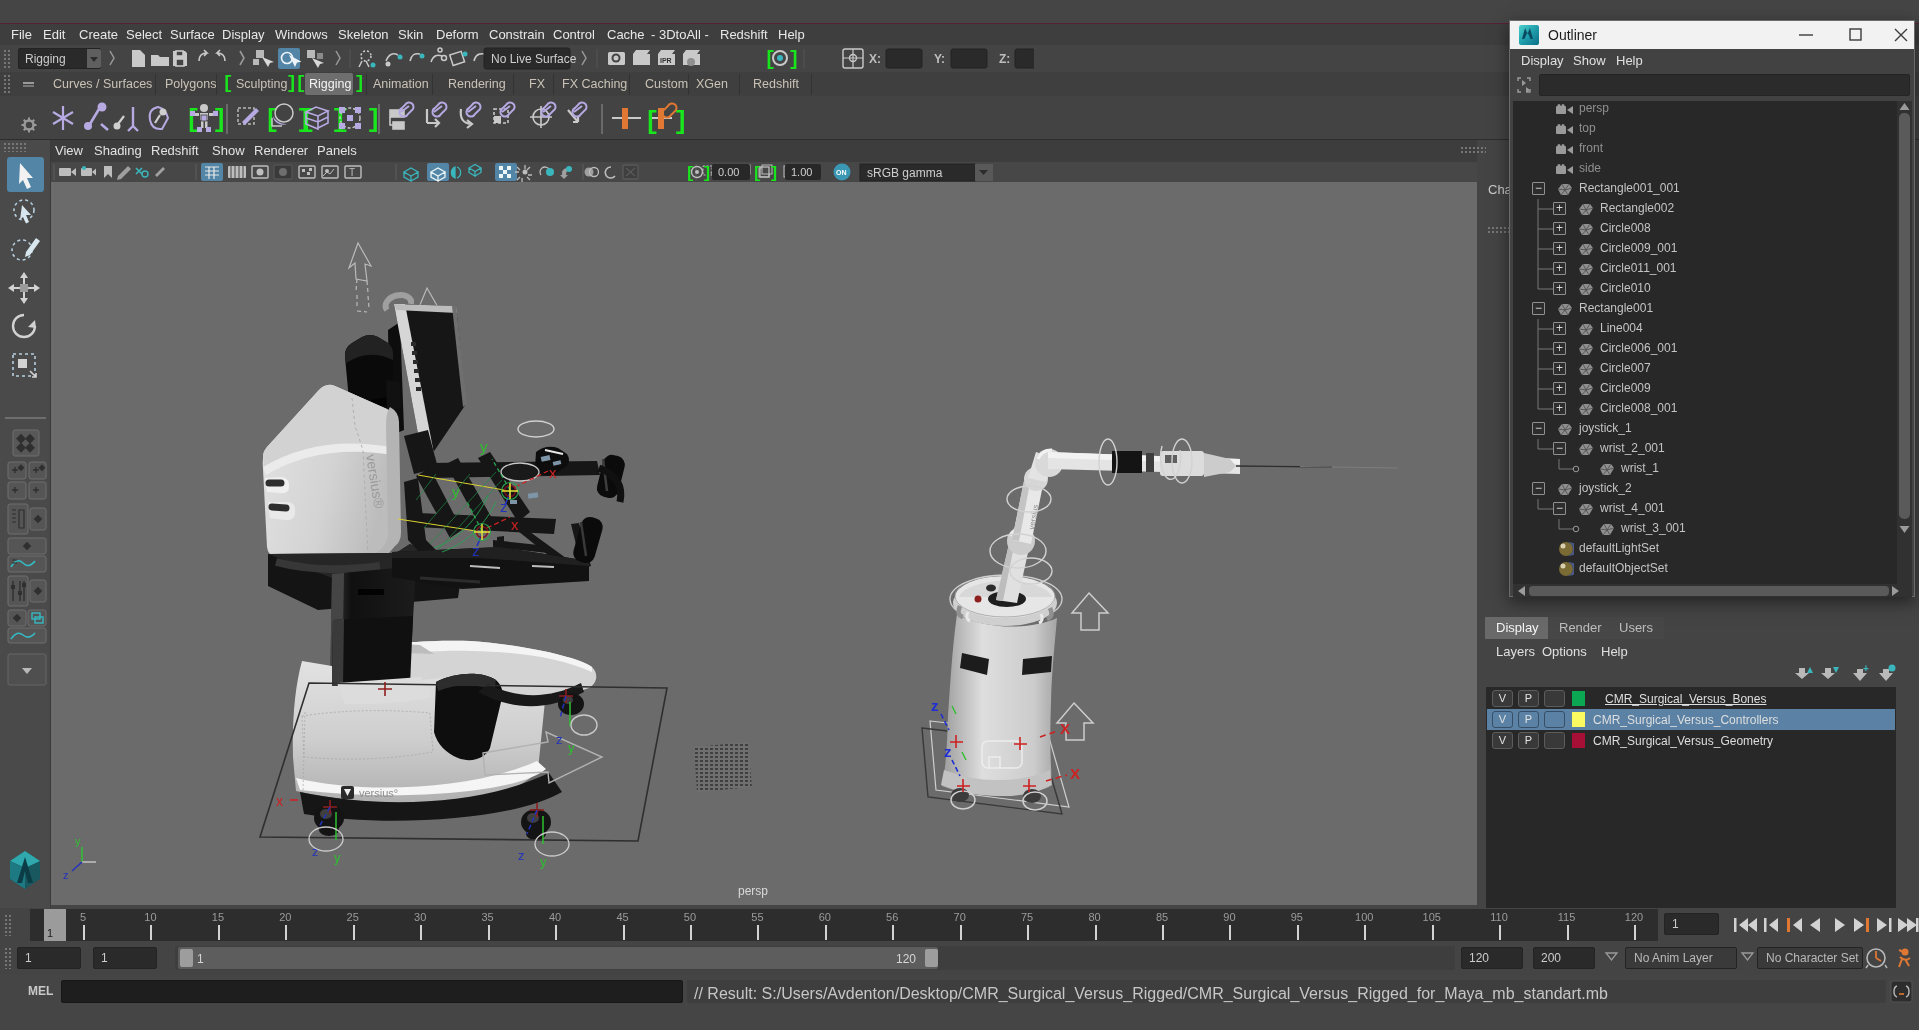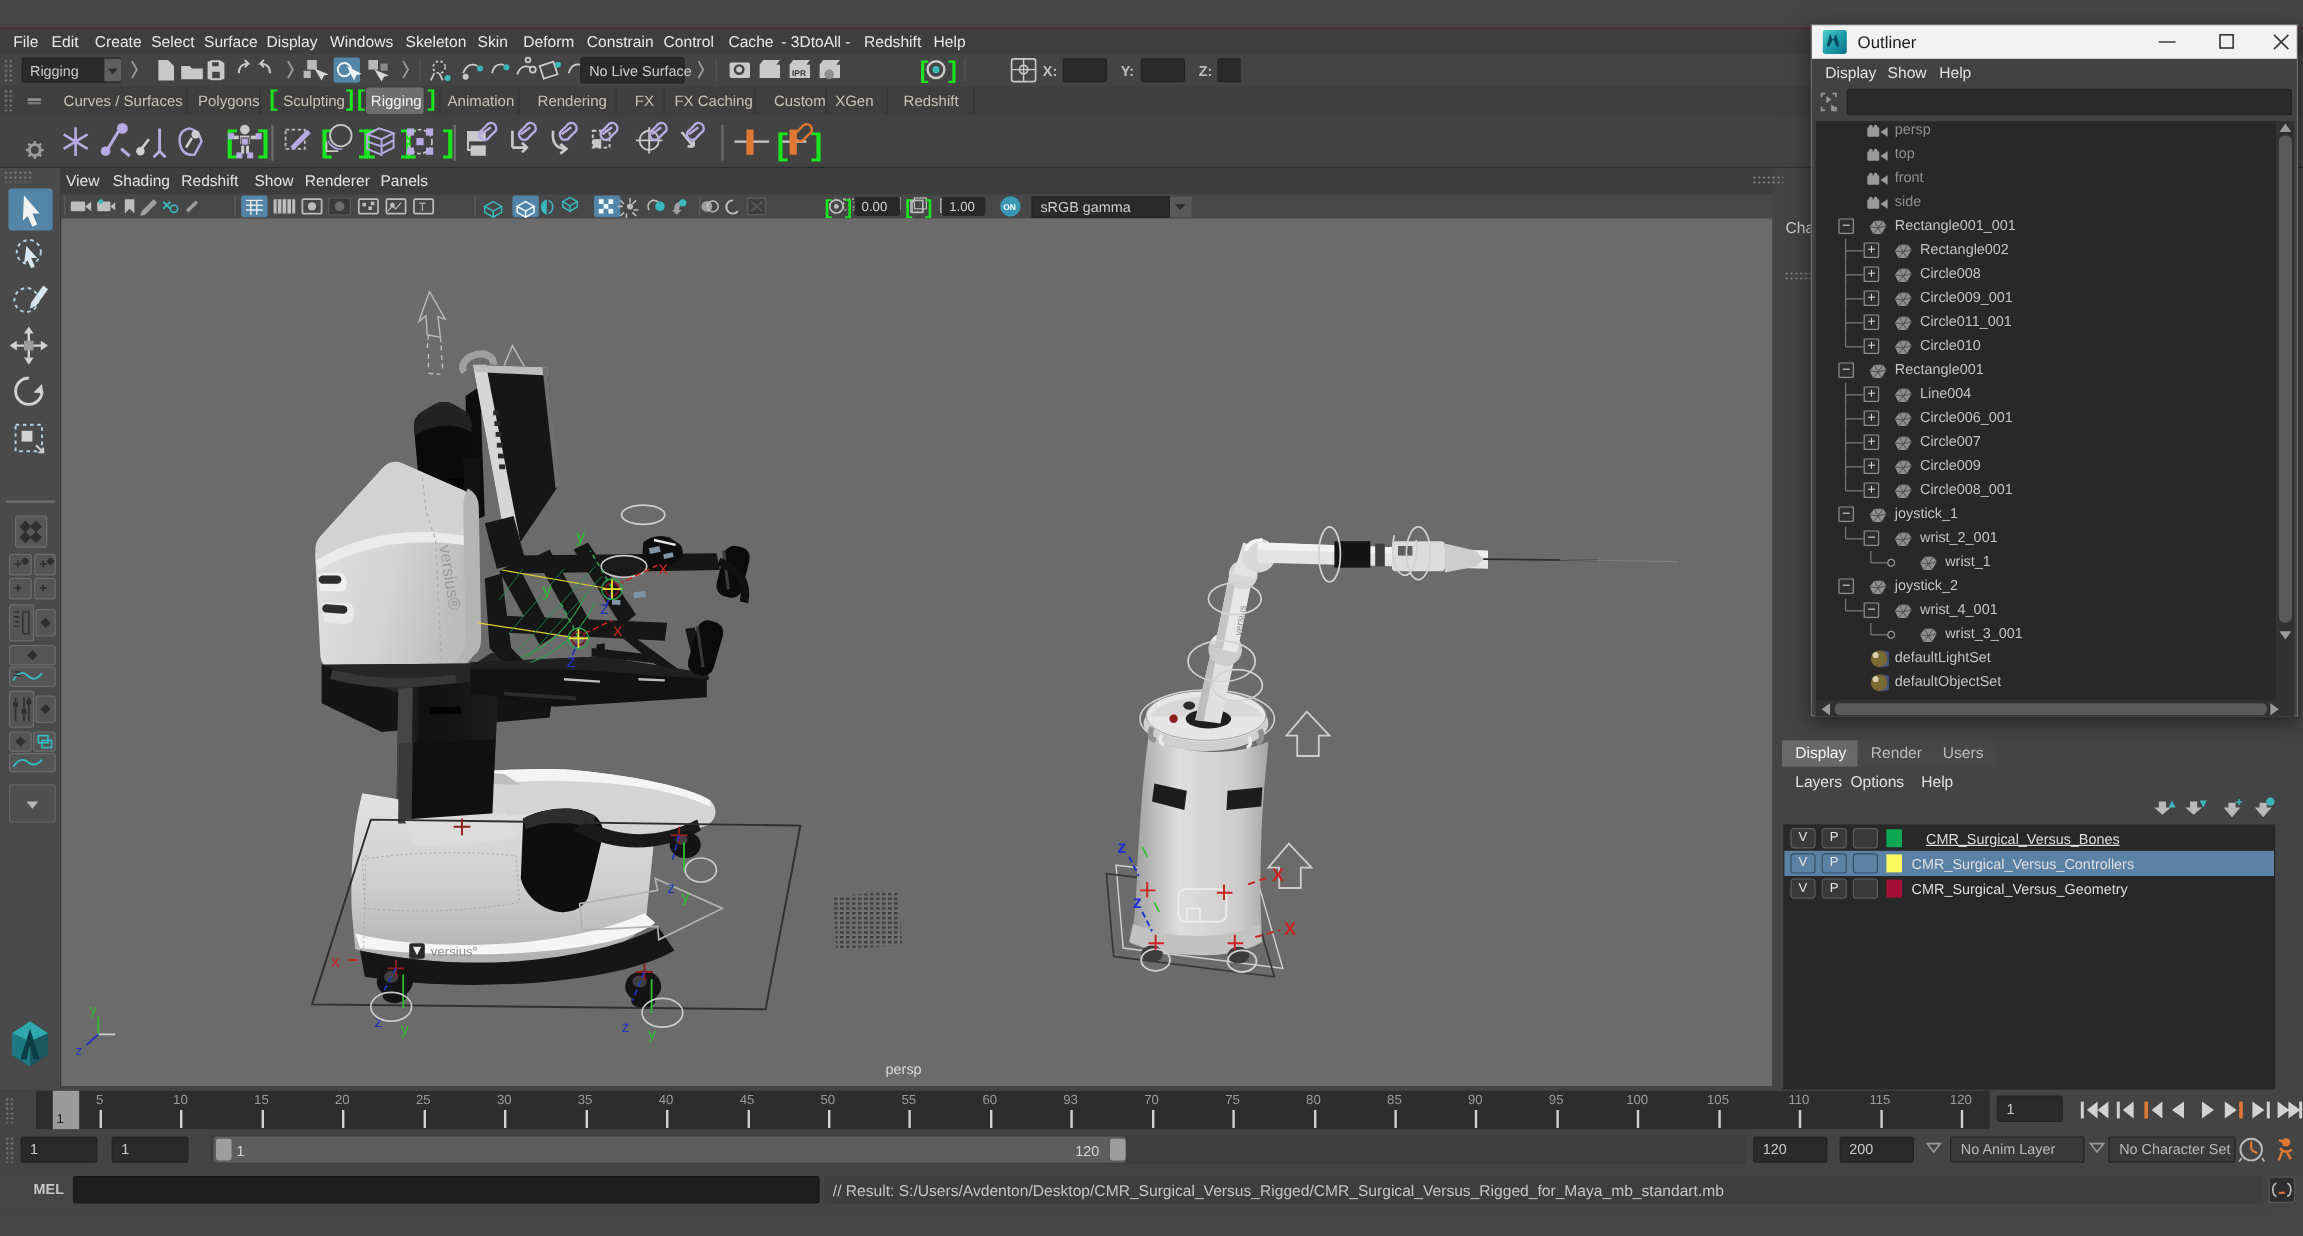--- a/index.html
+++ b/index.html
@@ -868,21 +868,21 @@
         <div class="tlabel" style="left:525.0px">40</div>
         <div class="tick" style="left:592.5px"></div>
         <div class="tlabel" style="left:592.5px">45</div>
         <div class="tick" style="left:659.9px"></div>
         <div class="tlabel" style="left:659.9px">50</div>
         <div class="tick" style="left:727.4px"></div>
         <div class="tlabel" style="left:727.4px">55</div>
         <div class="tick" style="left:794.8px"></div>
         <div class="tlabel" style="left:794.8px">60</div>
         <div class="tick" style="left:862.2px"></div>
-        <div class="tlabel" style="left:862.2px">93</div>
+        <div class="tlabel" style="left:862.2px">56</div>
         <div class="tick" style="left:929.7px"></div>
         <div class="tlabel" style="left:929.7px">70</div>
         <div class="tick" style="left:997.1px"></div>
         <div class="tlabel" style="left:997.1px">75</div>
         <div class="tick" style="left:1064.5px"></div>
         <div class="tlabel" style="left:1064.5px">80</div>
         <div class="tick" style="left:1132.0px"></div>
         <div class="tlabel" style="left:1132.0px">85</div>
         <div class="tick" style="left:1199.4px"></div>
         <div class="tlabel" style="left:1199.4px">90</div>
@@ -948,21 +948,21 @@
       <path d="M4 20 l-2 3 m19 -3 l2 3" stroke="#b9b9b9" stroke-width="1.4"></path>
       <circle cx="41" cy="7" r="3.5" fill="#e07833"></circle>
       <path d="M36 12 q5 5 10 1 M38 14 l-3 8 m6 -8 l4 7 m-5 -14 l-5 -2" stroke="#e07833" stroke-width="2" fill="none"></path>
     </svg>
   </div>
 
   <div id="melline" class="abs">
     <div class="abs" style="left:28px;top:9px;color:#c9c9c9;font-size:12px;font-weight:bold;">MEL</div>
     <div class="abs" style="left:61px;top:5px;width:622px;height:23px;background:#1e1e1e;border:1px solid #171717;border-radius:2px;"></div>
     <div class="abs" style="left:687px;top:5px;width:1199px;height:23px;background:#3e3e3e;border-radius:2px;"></div>
-    <div class="abs" style="left:694px;top:10px;color:#c6c6c6;font-size:13px;">// Result: S:/Users/Avdenton/Desktop/CMR_Surgical_Versus_Rigged/CMR_Surgical_Versus_Rigged_for_Maya_mb_standart.mb</div>
+    <div class="abs" style="left:694px;top:10px;color:#c6c6c6;font-size:16px;">// Result: S:/Users/Avdenton/Desktop/CMR_Surgical_Versus_Rigged/CMR_Surgical_Versus_Rigged_for_Maya_mb_standart.mb</div>
     <svg class="abs" style="left:1890px;top:5px" width="24" height="24">
       <rect x="1" y="1" width="21" height="21" rx="2" fill="#2d2d2d" stroke="#555"></rect>
       <path d="M7 6 q-3 1 -3 5.5 q0 4.5 3 5.5 M16 6 q3 1 3 5.5 q0 4.5 -3 5.5" stroke="#b9b9b9" stroke-width="1.4" fill="none"></path>
       <path d="M9 14 h5" stroke="#e07833" stroke-width="1.6"></path>
     </svg>
   </div>
 
   <div id="outliner" class="abs">
     <div id="outtitle">
       <div class="mayaico" style="left:9px;top:4px;width:20px;height:20px;"></div>

